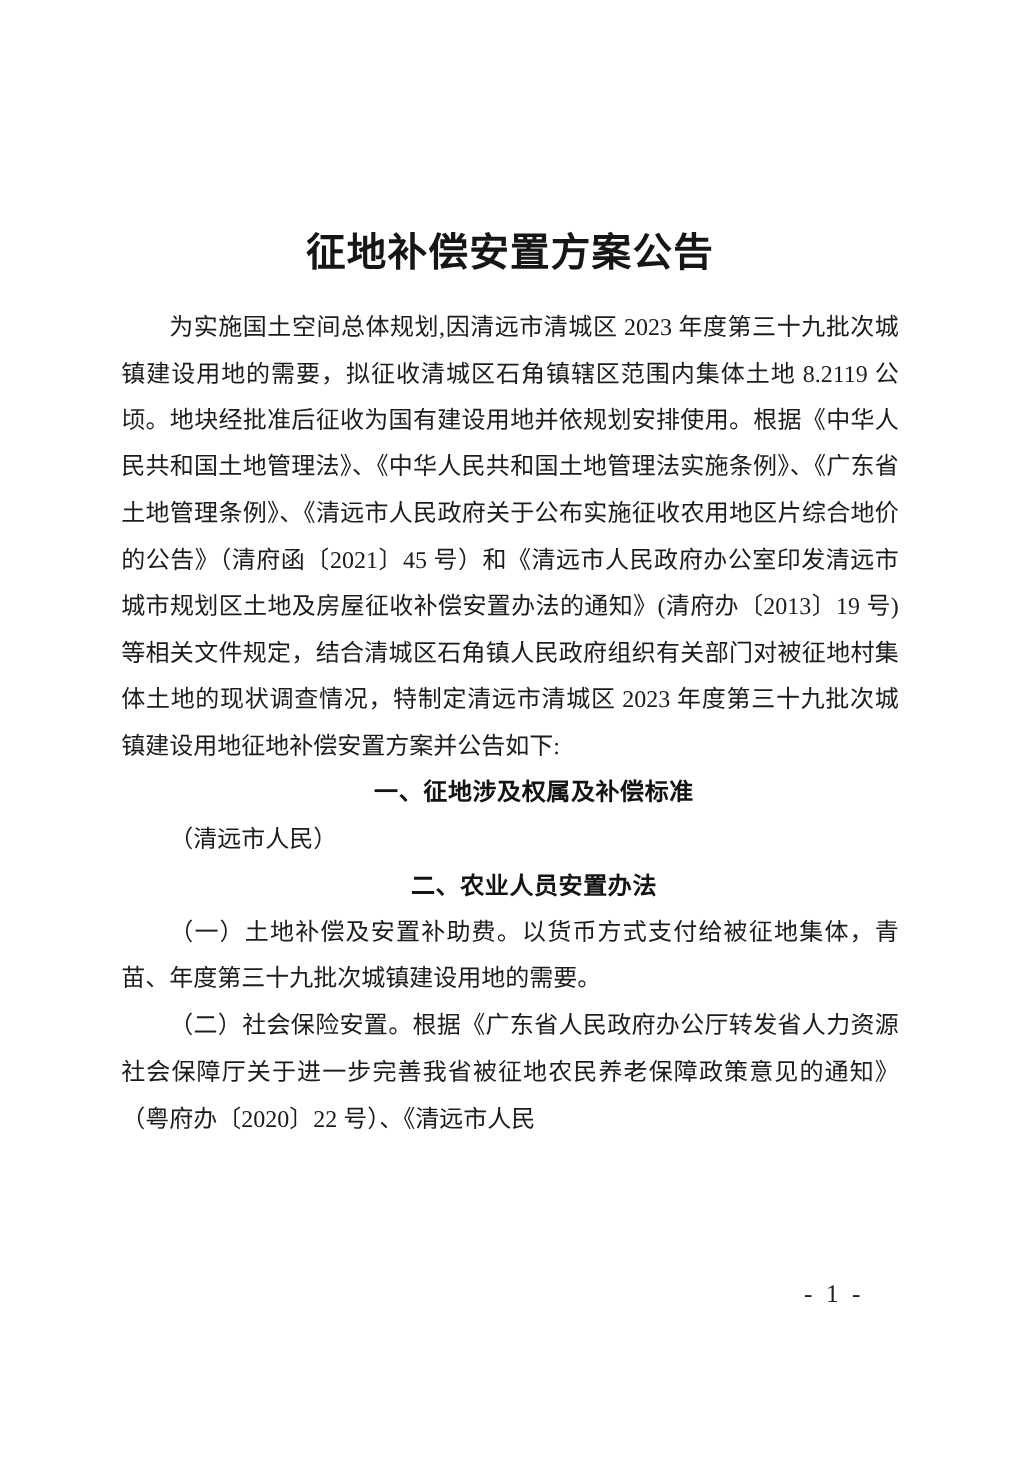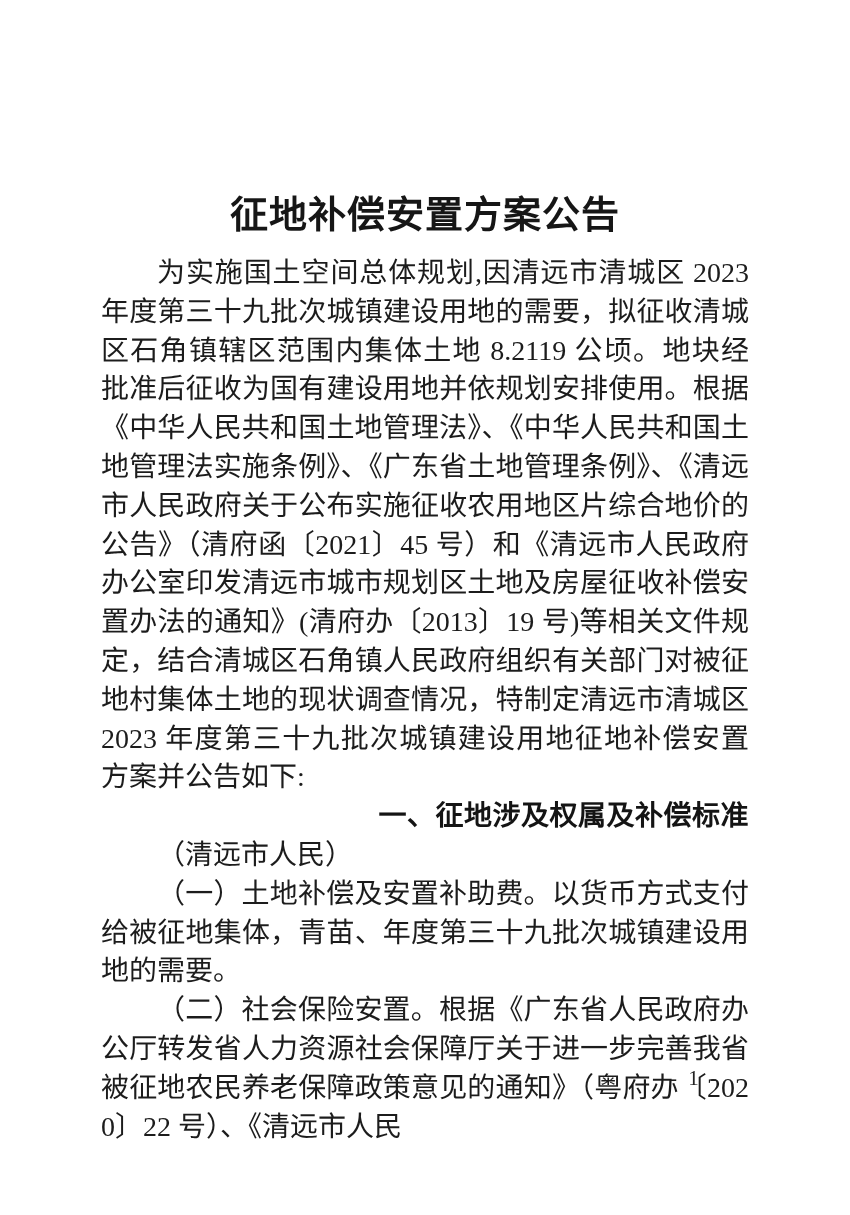--- a/index.html
+++ b/index.html
@@ -17,50 +17,50 @@
     color: #1a1a1a;
   }
   .doc-title {
     position: absolute;
     top: 168px;
     left: 0;
     width: 100%;
     text-align: center;
     font-family: "Liberation Serif", "DejaVu Serif", serif;
     font-weight: 700;
-    font-size: 38px;
+    font-size: 33px;
     line-height: 44px;
     letter-spacing: 1px;
     color: #161616;
   }
   .doc-body {
     position: absolute;
     top: 254px;
     left: 101px;
     width: 648px;
     font-family: "Liberation Serif", "DejaVu Serif", serif;
-    font-size: 28px;
+    font-size: 20px;
     line-height: 38.8px;
     color: #1c1c1c;
   }
   .para {
     margin: 0;
     text-align: justify;
     text-indent: 2em;
     word-break: break-all;
     overflow-wrap: anywhere;
   }
   .heading {
     margin: 0;
     text-indent: 2em;
     font-family: "Liberation Sans", "DejaVu Sans", sans-serif;
     font-weight: 700;
     letter-spacing: 0.5px;
     color: #141414;
-    text-align: right;
+    text-align: center;
   }
   .page-number {
     position: absolute;
     top: 1066px;
     right: 130px;
     font-family: "Liberation Serif", "DejaVu Serif", serif;
     font-size: 21px;
     letter-spacing: 3px;
     color: #222222;
   }
@@ -73,20 +73,21 @@
   <h1 class="doc-title">征地补偿安置方案公告</h1>
 
   <div class="doc-body">
 
     <p class="para">为实施国土空间总体规划,因清远市清城区 2023 年度第三十九批次城镇建设用地的需要，拟征收清城区石角镇辖区范围内集体土地 8.2119 公顷。地块经批准后征收为国有建设用地并依规划安排使用。根据《中华人民共和国土地管理法》、《中华人民共和国土地管理法实施条例》、《广东省土地管理条例》、《清远市人民政府关于公布实施征收农用地区片综合地价的公告》（清府函〔2021〕45 号）和《清远市人民政府办公室印发清远市城市规划区土地及房屋征收补偿安置办法的通知》(清府办〔2013〕19 号)等相关文件规定，结合清城区石角镇人民政府组织有关部门对被征地村集体土地的现状调查情况，特制定清远市清城区 2023 年度第三十九批次城镇建设用地征地补偿安置方案并公告如下:</p>
 
     <p class="heading">一、征地涉及权属及补偿标准</p>
 
     <p class="para">（清远市人民）</p>
 
+    <p class="heading">二、农业人员安置办法</p>
 
     <p class="para">（一）土地补偿及安置补助费。以货币方式支付给被征地集体，青苗、年度第三十九批次城镇建设用地的需要。</p>
 
     <p class="para">（二）社会保险安置。根据《广东省人民政府办公厅转发省人力资源社会保障厅关于进一步完善我省被征地农民养老保障政策意见的通知》（粤府办〔2020〕22 号）、《清远市人民</p>
 
   </div>
 
   <div class="page-number">- 1 -</div>
 
 </div>

